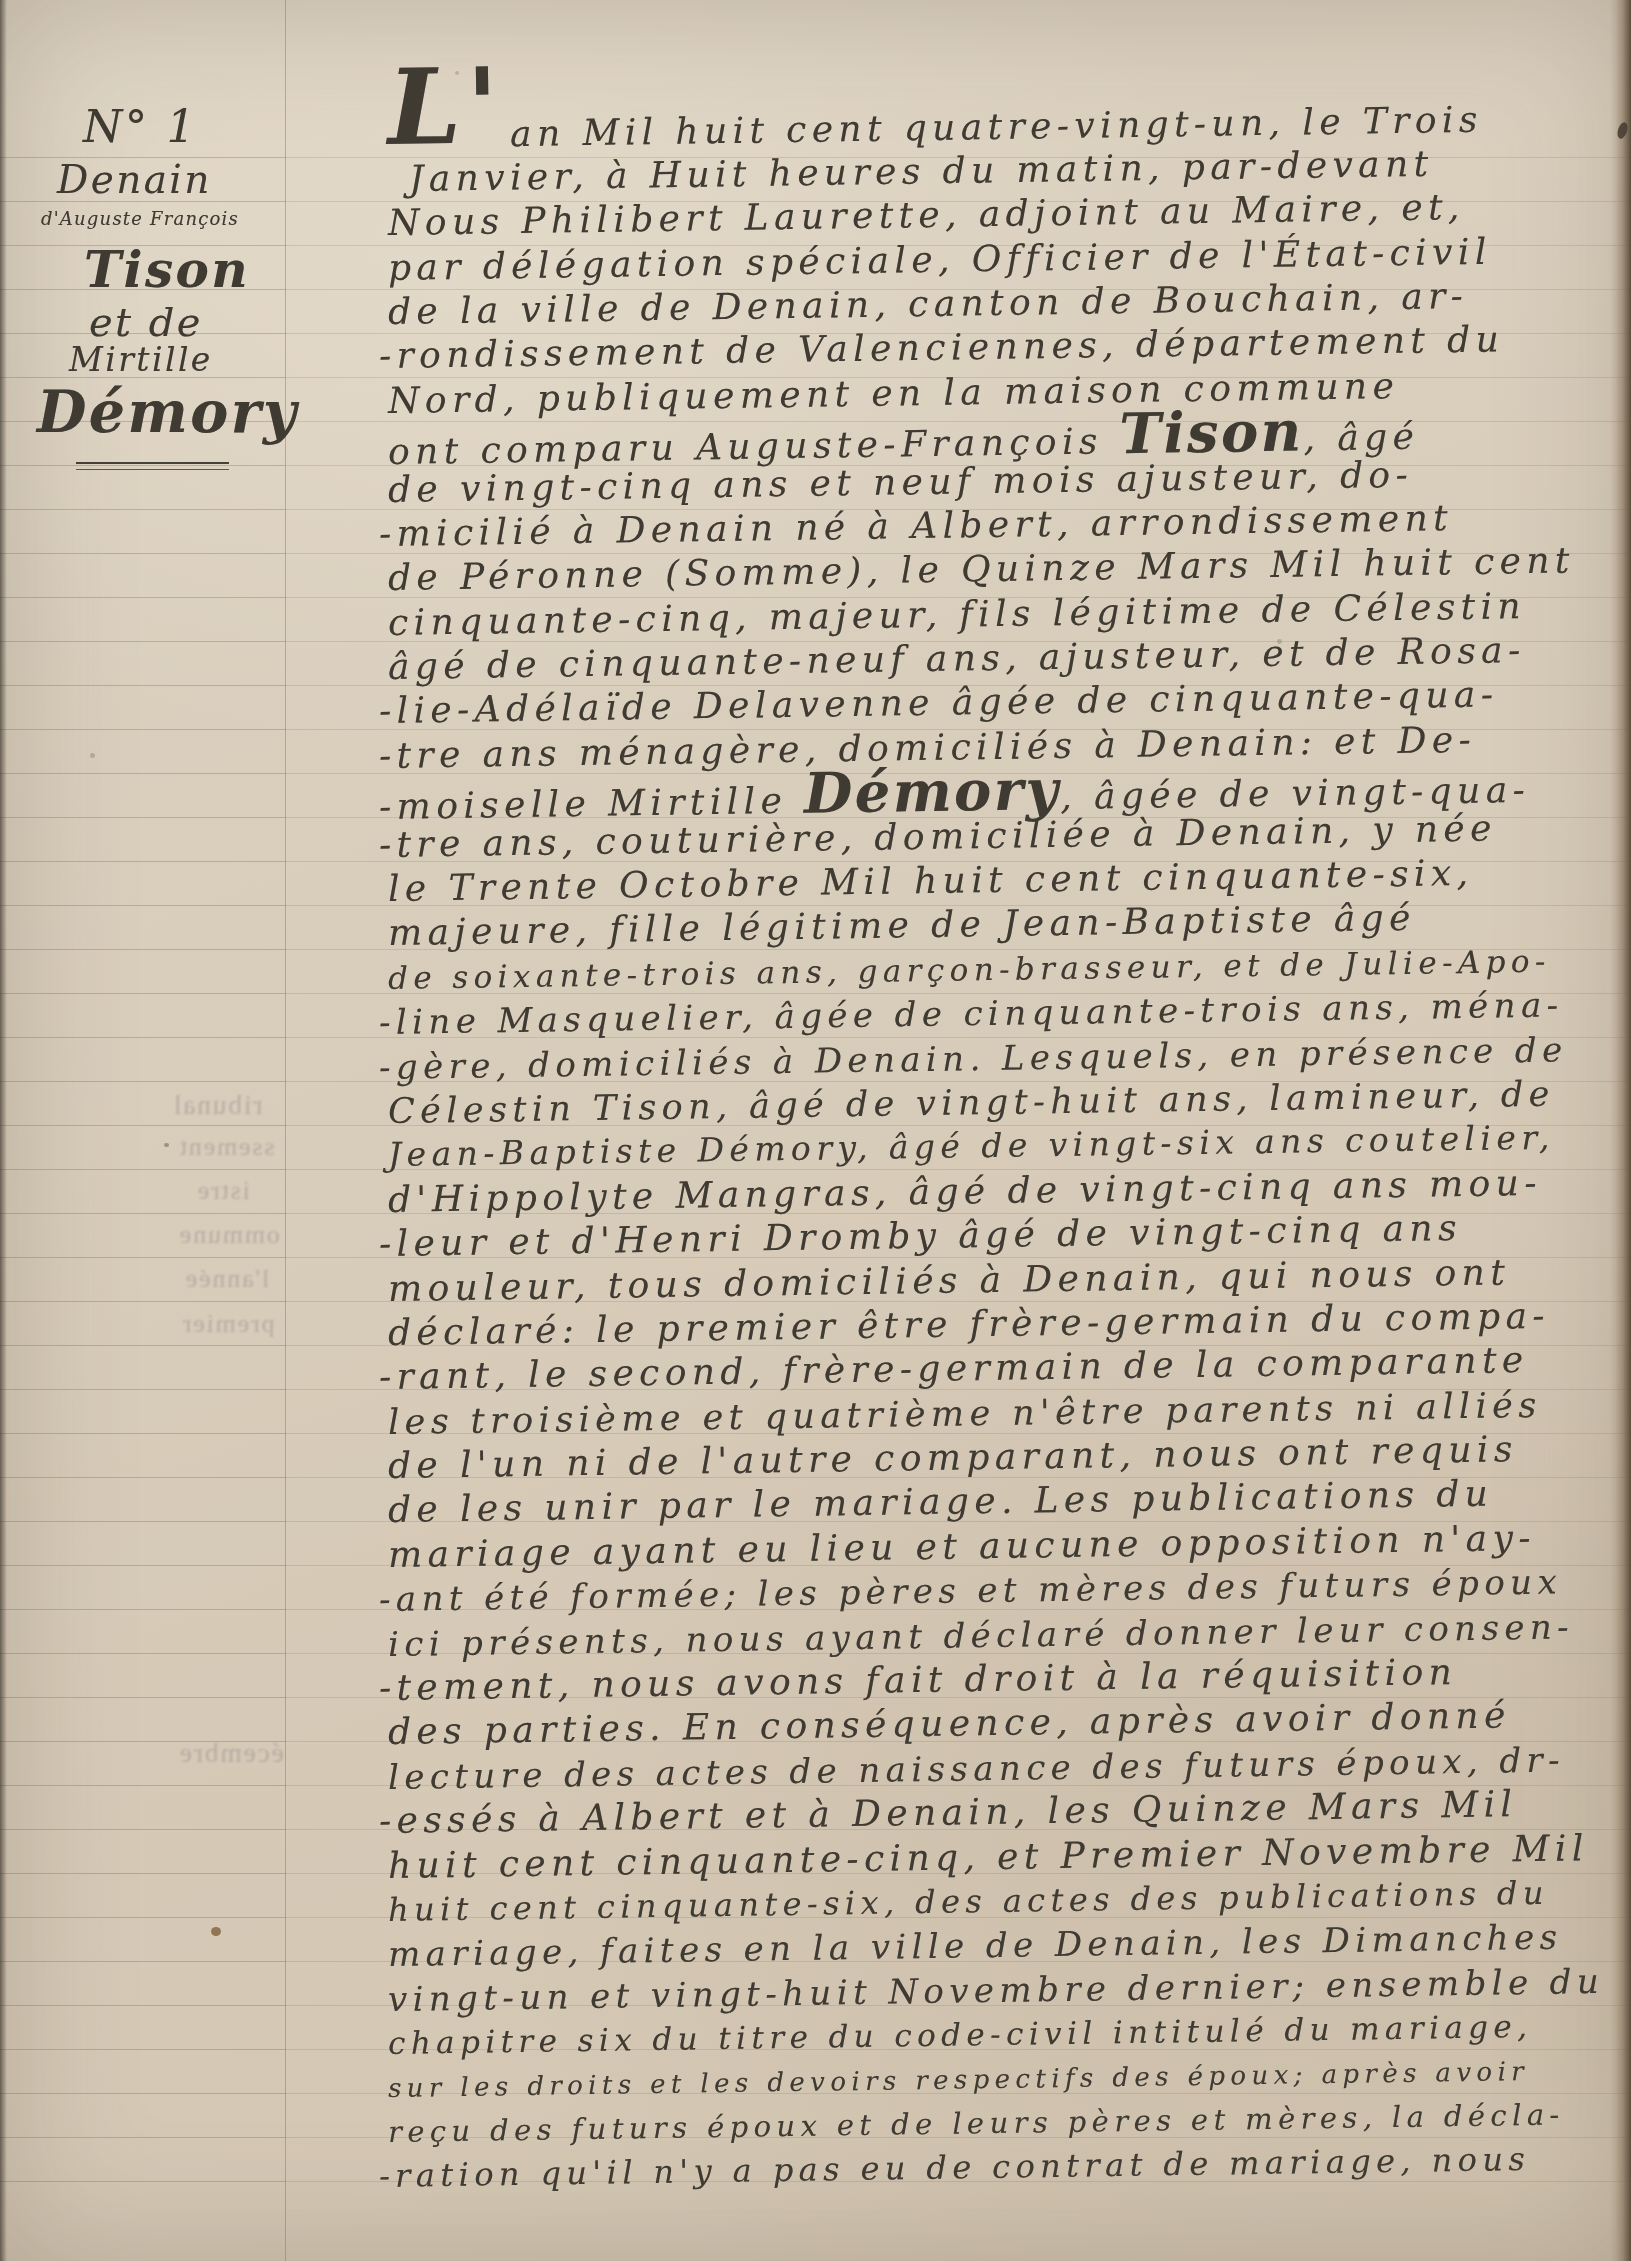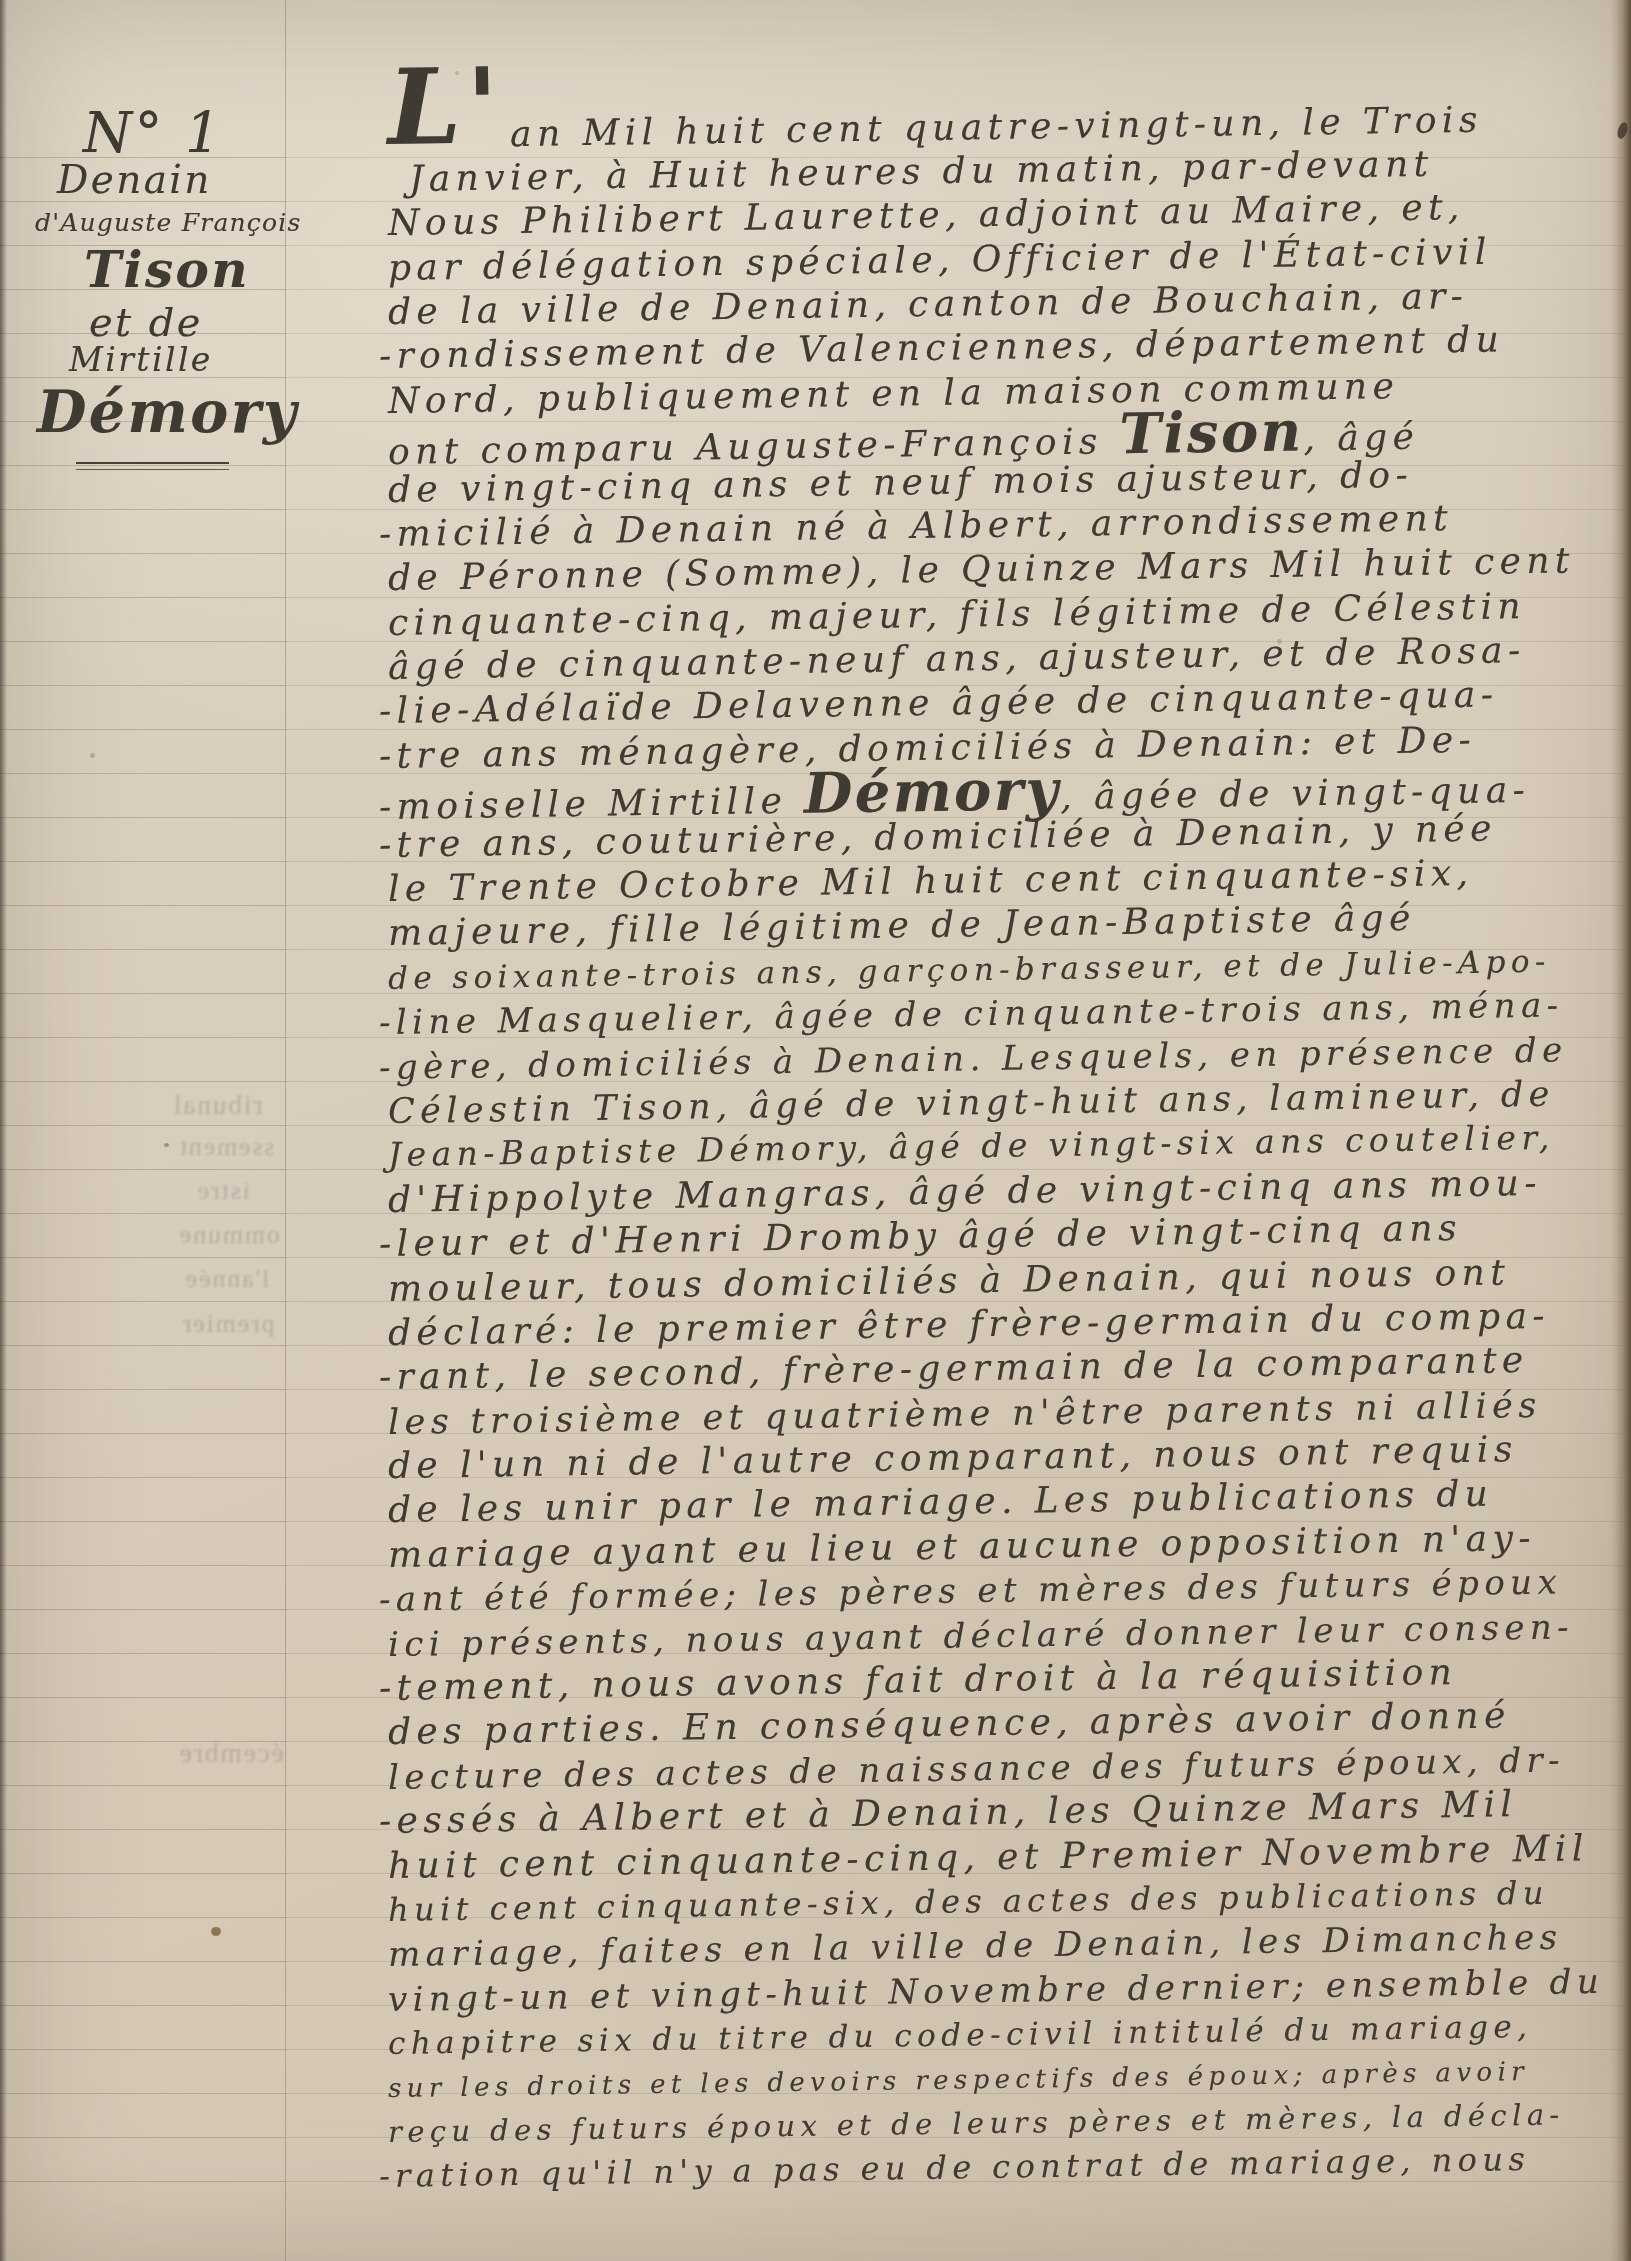--- a/index.html
+++ b/index.html
@@ -72,23 +72,23 @@
   .hand-line .emph{
     font-size:1.55em;font-weight:bold;letter-spacing:2.4px;
   }
 
   
   .margin-item{
     position:absolute;color:var(--ink);font-style:italic;
     white-space:nowrap;letter-spacing:2.4px;
     text-shadow:0 0 0.6px rgba(63,58,50,.35);
   }
-  .m-number{left:83px;top:100px;font-size:56px;}
+  .m-number{left:83px;top:100px;font-size:45px;}
   .m-title{left:57px;top:157px;font-size:39px;}
-  .m-of{left:6px;top:208px;font-size:25px;letter-spacing:1.2px;padding-left:29px;}
+  .m-of{left:12px;top:208px;font-size:18px;letter-spacing:1.2px;padding-left:29px;}
   .m-groom{left:84px;top:240px;font-size:50px;font-weight:bold;}
   .m-conn{left:89px;top:299px;font-size:40px;}
   .m-bridef{left:69px;top:340px;font-size:33px;}
   .m-bridel{left:37px;top:378px;font-size:57px;font-weight:bold;}
   .m-underline{
     position:absolute;left:76px;top:462px;width:153px;height:5.4px;
     border-top:2.4px solid rgba(50,45,38,.88);
     border-bottom:1.2px solid rgba(50,45,38,.75);
   }
 

